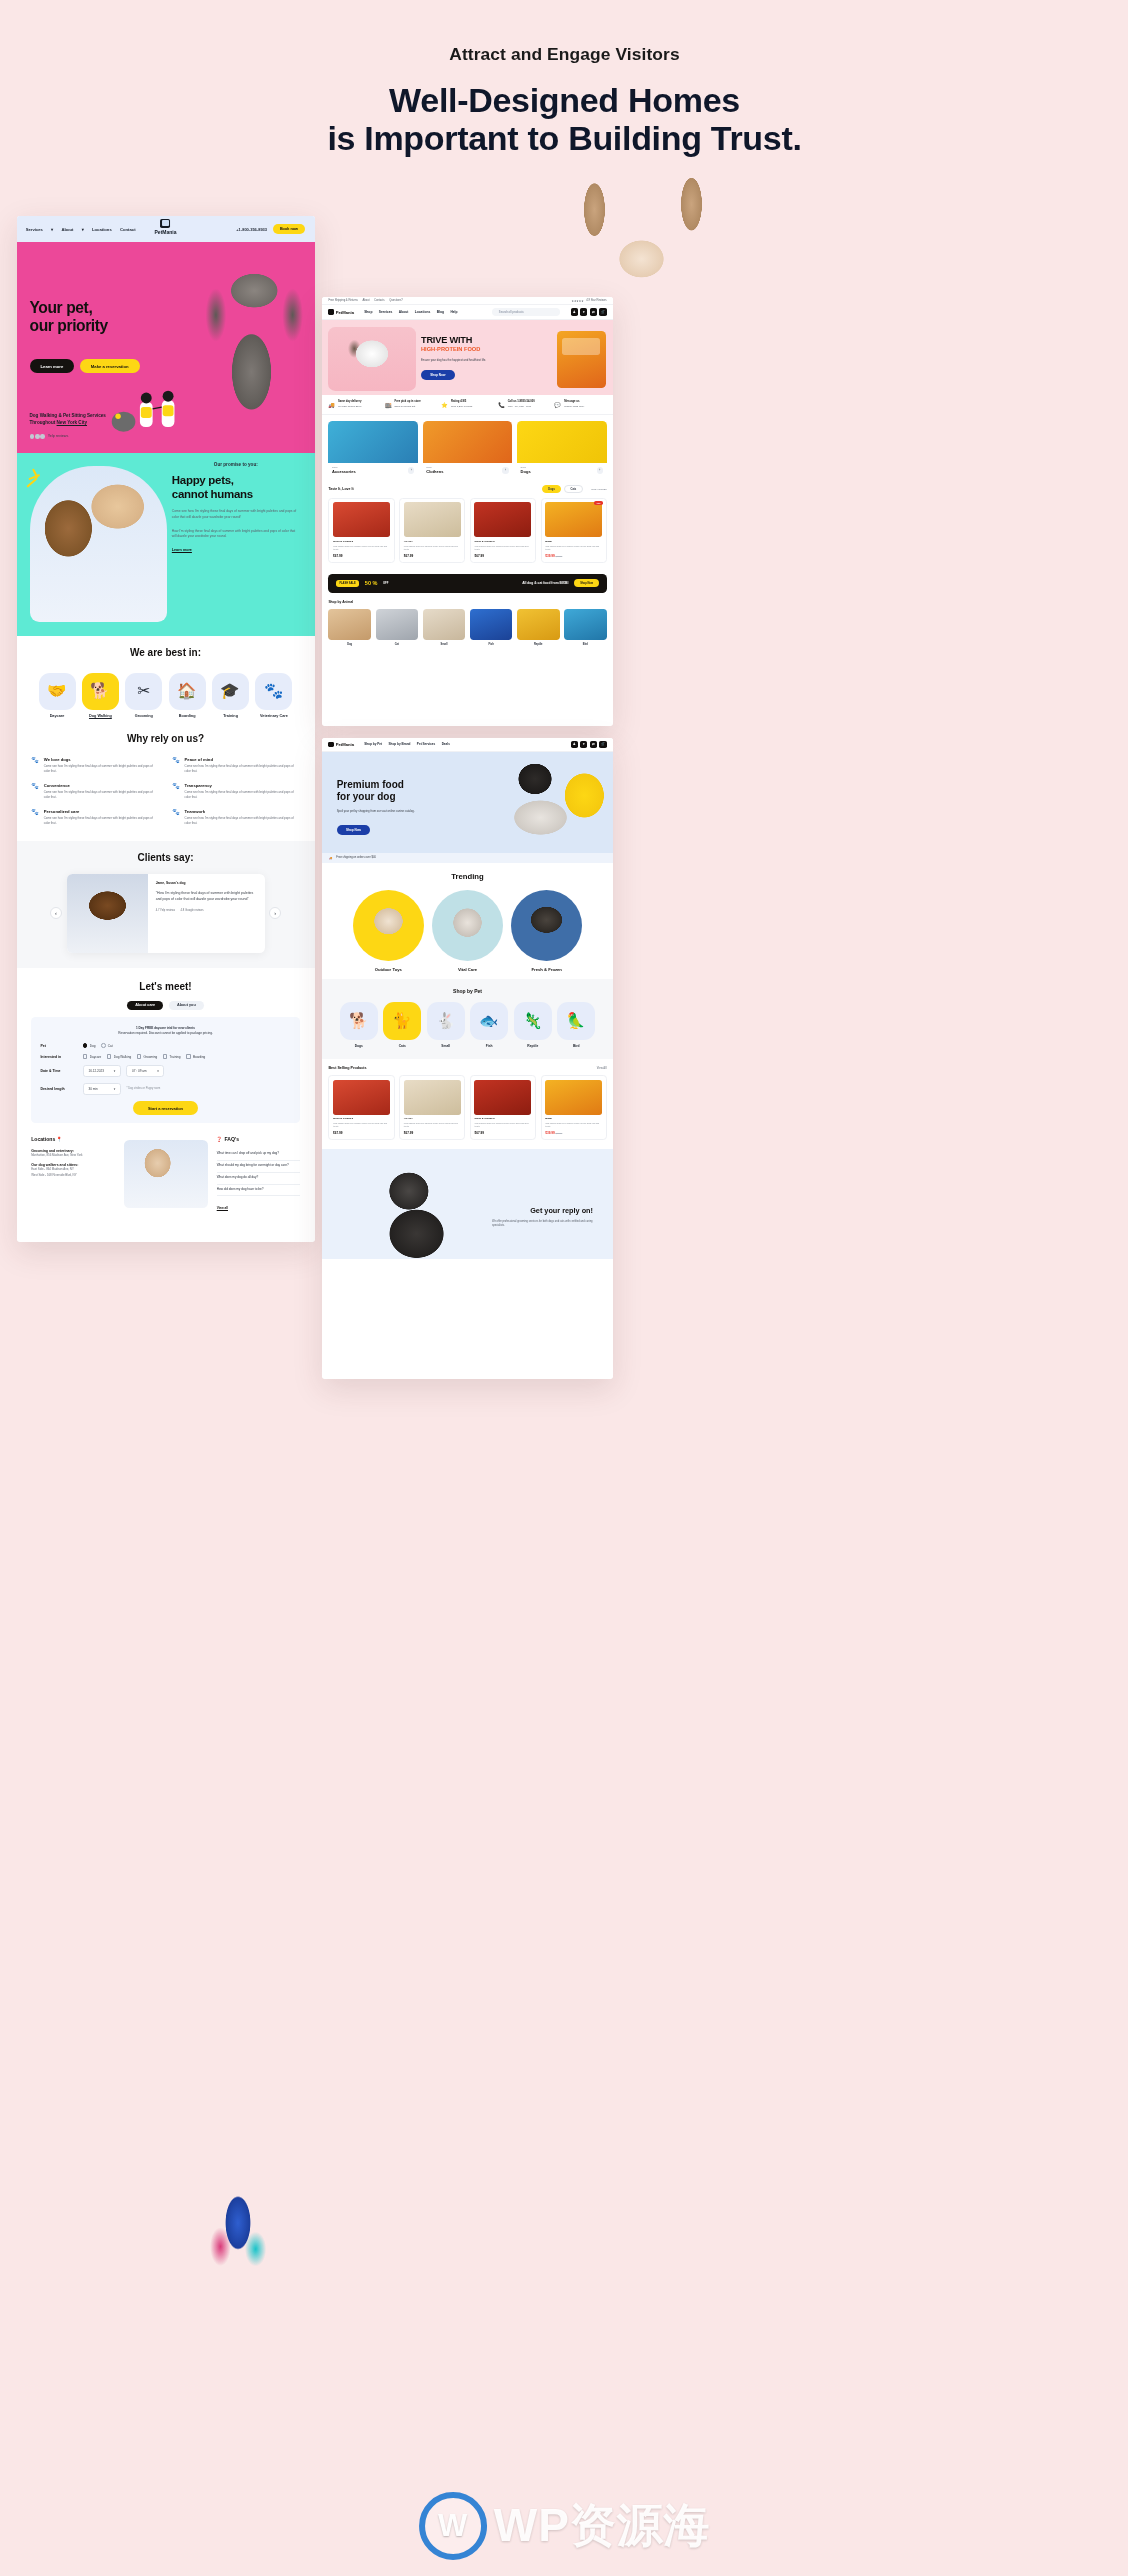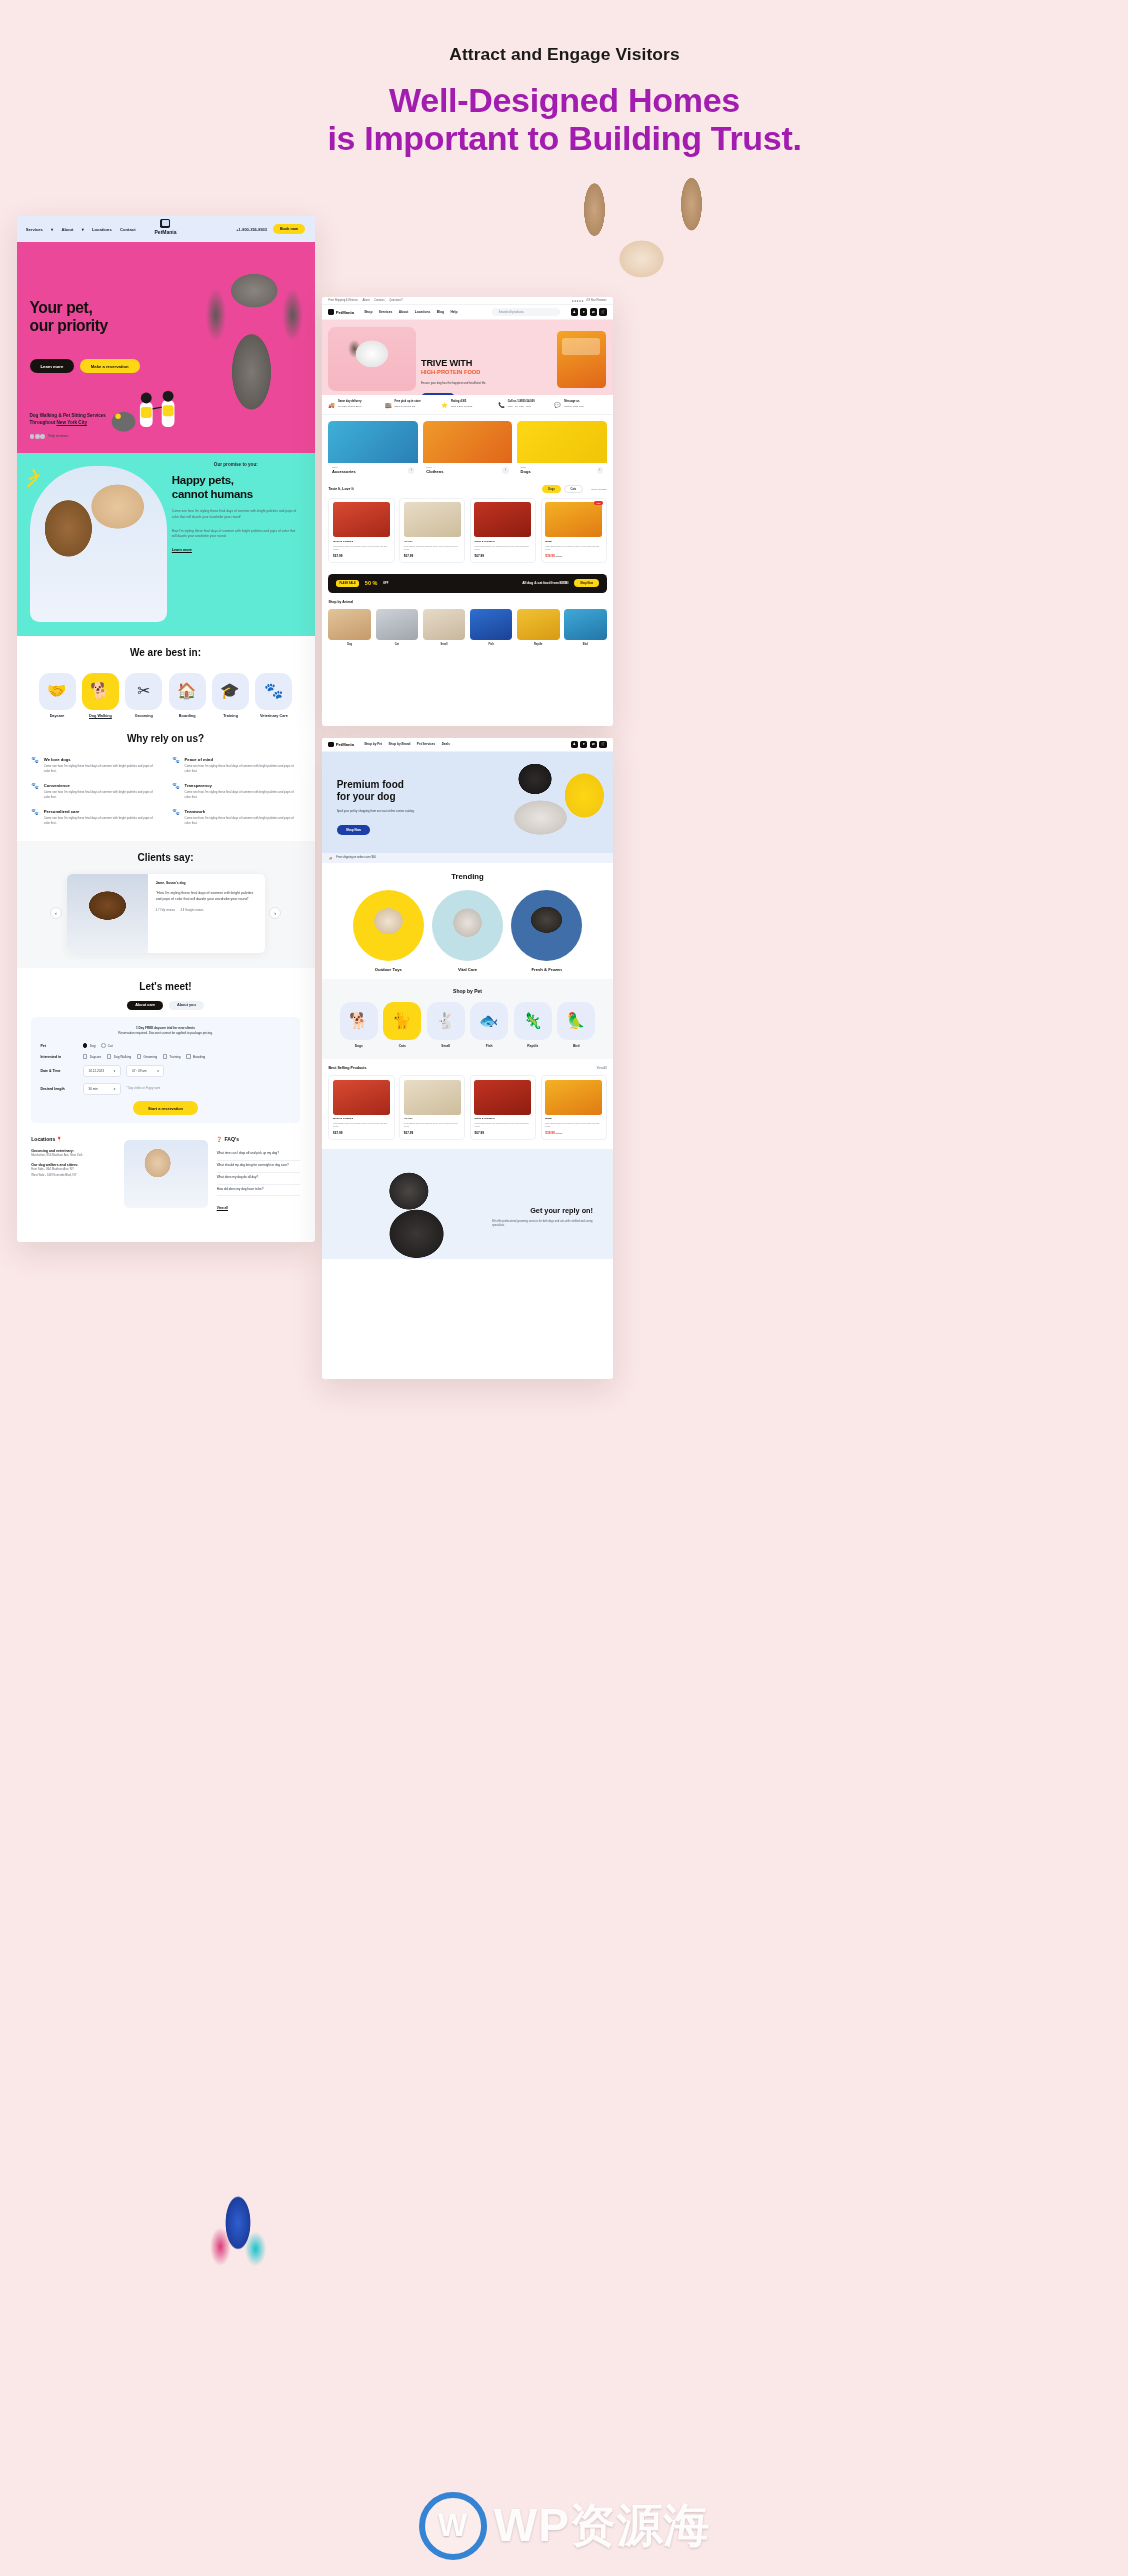--- a/index.html
+++ b/index.html
@@ -12,21 +12,21 @@
   .page { position: relative; width: 1129px; height: 2576px; background: #fae7e7; }
 
   
   .kicker {
     position: absolute; top: 44px; left: 0; width: 1129px;
     text-align: center; font-size: 17.4px; font-weight: 700; color: #1a1a1a;
     letter-spacing: 0.1px;
   }
   .headline {
     position: absolute; top: 81px; left: 0; width: 1129px;
-    text-align: center; font-size: 34px; font-weight: 700; color: #a21caf;
+    text-align: center; font-size: 34px; font-weight: 700; color: #0f172a;
     line-height: 1.12; letter-spacing: -0.3px;
   }
   .headline span { display: block; }
 
   
   .mock {
     position: absolute; background: #ffffff; overflow: hidden;
     box-shadow: 0 9.2px 31px rgba(80,40,40,.13);
     border-radius: 2.7px;
   }
@@ -216,21 +216,21 @@
   .m2-logo { display:flex; align-items:center; gap:1.8px; font-size:4.2px; font-weight:800; color:#12100f; margin-right:3.7px;}
   .m2-logo .mk { width:5.5px;height:5.5px;background:#12100f;border-radius:1.4px; }
   .m2-search {
     margin-left:auto; background:#f3f5f8; border-radius:7.3px; font-size:2.7px; color:#9aa2b0;
     padding: 2.3px 7.3px; width: 68px;
   }
   .m2-icons { display:flex; gap:2.3px; margin-left:4.6px; }
   .m2-icons b { width:7.3px;height:7.3px;border-radius:1.8px;background:#12100f;display:flex;align-items:center;justify-content:center;color:#fff;font-size:3.3px; }
   .m2-hero { height: 75px; background:#fbd8de; position:relative; overflow:hidden; }
   .m2-hero .txt { position:absolute; left: 99px; top: 14.7px; width: 110px; }
-  .m2-hero .txt h2 { font-size: 9.2px; font-weight:800; color:#12100f; line-height:1.1; letter-spacing:-0.2px;margin-top:23px; }
+  .m2-hero .txt h2 { font-size: 9.2px; font-weight:800; color:#12100f; line-height:1.1; letter-spacing:-0.2px; }
   .m2-hero .txt .sub2 { font-size:5.7px; font-weight:800; color:#ef5a2a; margin-top:1.8px; }
   .m2-hero .txt p { font-size: 2.8px; color:#3b4049; line-height:1.7; margin-top: 5.5px; }
   .m2-hero .txt .b {
     margin-top: 6.4px; background:#1b3ea8; color:#fff; font-size:3.1px; font-weight:800;
     border-radius:8.2px; padding: 3.2px 9.2px; display:inline-block;
   }
   .m2-dog {
     position:absolute; left:5.5px; top:7.3px; width:88px; height:64px; border-radius:7.3px;
     background:
       radial-gradient(ellipse 24px 20px at 50% 42%, #ffffff 0%, #e6e6e6 66%, transparent 68%),

